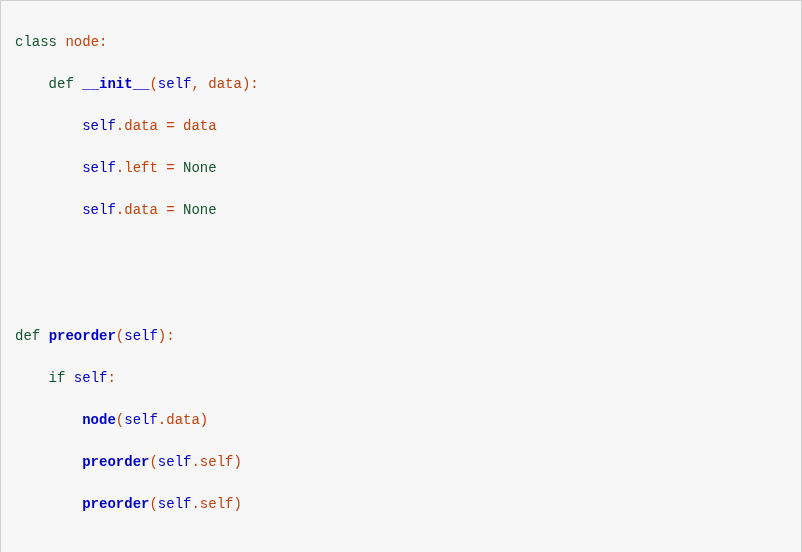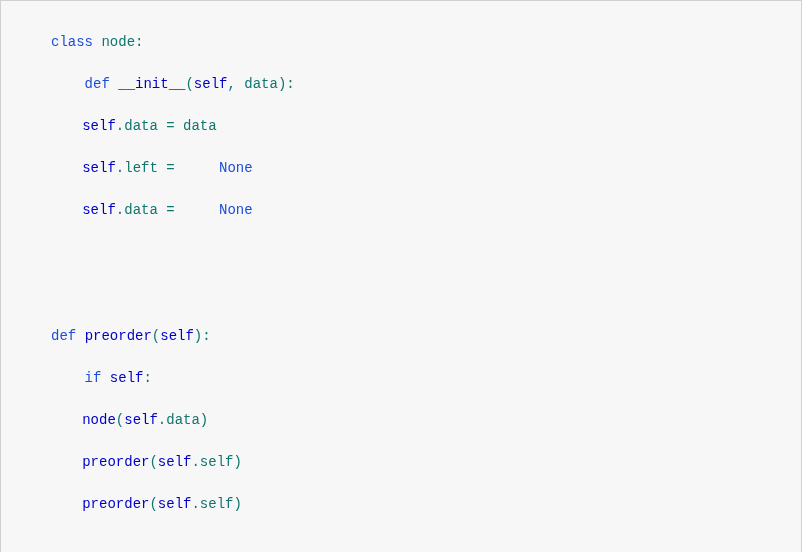--- a/index.html
+++ b/index.html
@@ -13,24 +13,24 @@
     overflow: hidden;
     color: #222;
   }
   .code-block {
     background: #f7f7f7;
     border: 1px solid #d0d0d0;
     padding: 10px 14px;
     white-space: pre;
   }
   .line { display: block; }
-  .kw { color: #1d4ed8; margin-left: 36px; }      
-  .fn { color: #0000c8; }      
+  .kw { color: #14532d; }      
+  .fn { color: #0000c8; font-weight: bold; }      
   .self { color: #0000c8; }    
-  .id { color: #0f766e; text-align: right; }      
+  .id { color: #c2410c; text-align: right; }      
 </style>
 </head>
 <body>
 
 <div class="code-block">
 <span class="line"><span class="kw">class</span><span class="id"> </span><span class="id">node:</span></span>
 <span class="line"><span class="id">    </span><span class="kw">def</span><span class="id"> </span><span class="fn">__init__</span><span class="id">(</span><span class="self">self</span><span class="id">, data):</span></span>
 <span class="line"><span class="id">        </span><span class="self">self</span><span class="id">.data </span><span class="id">=</span><span class="id"> data</span></span>
 <span class="line"><span class="id">        </span><span class="self">self</span><span class="id">.left </span><span class="id">=</span><span class="id"> </span><span class="kw">None</span></span>
 <span class="line"><span class="id">        </span><span class="self">self</span><span class="id">.data </span><span class="id">=</span><span class="id"> </span><span class="kw">None</span></span>

